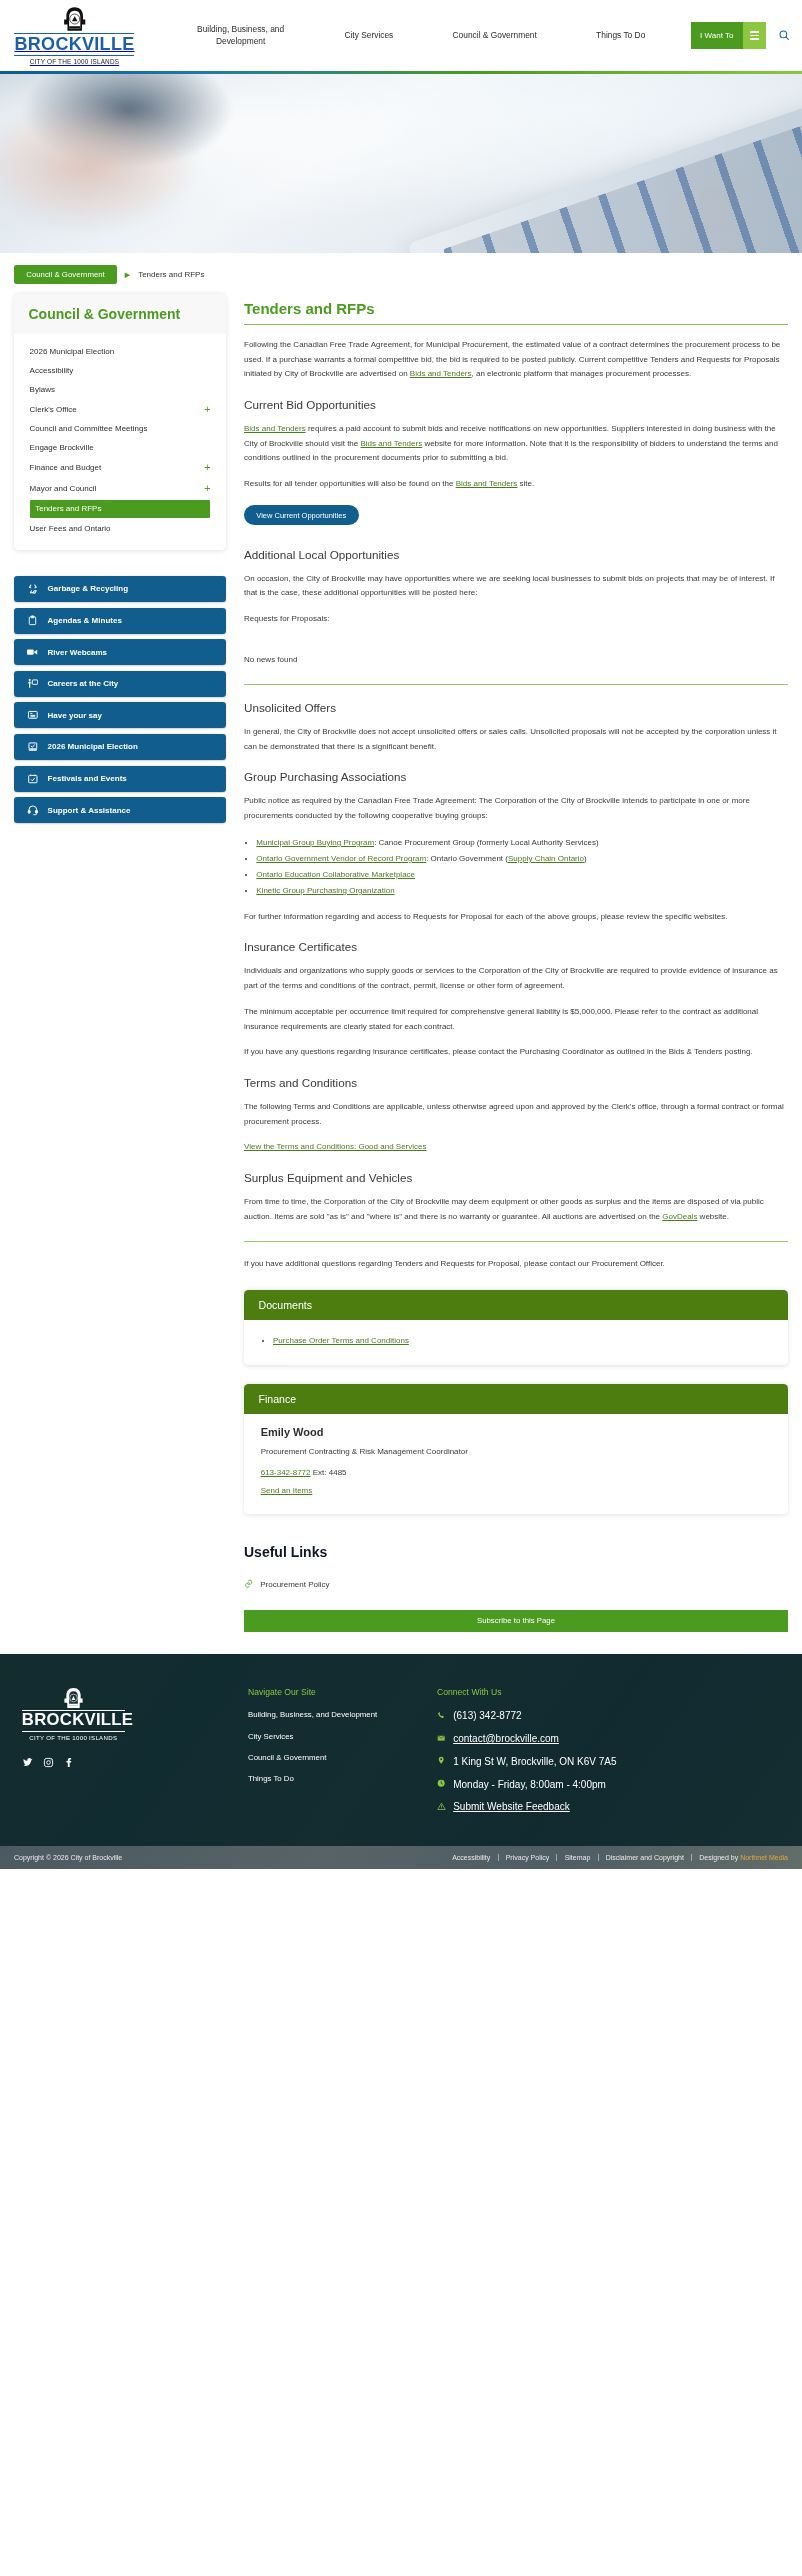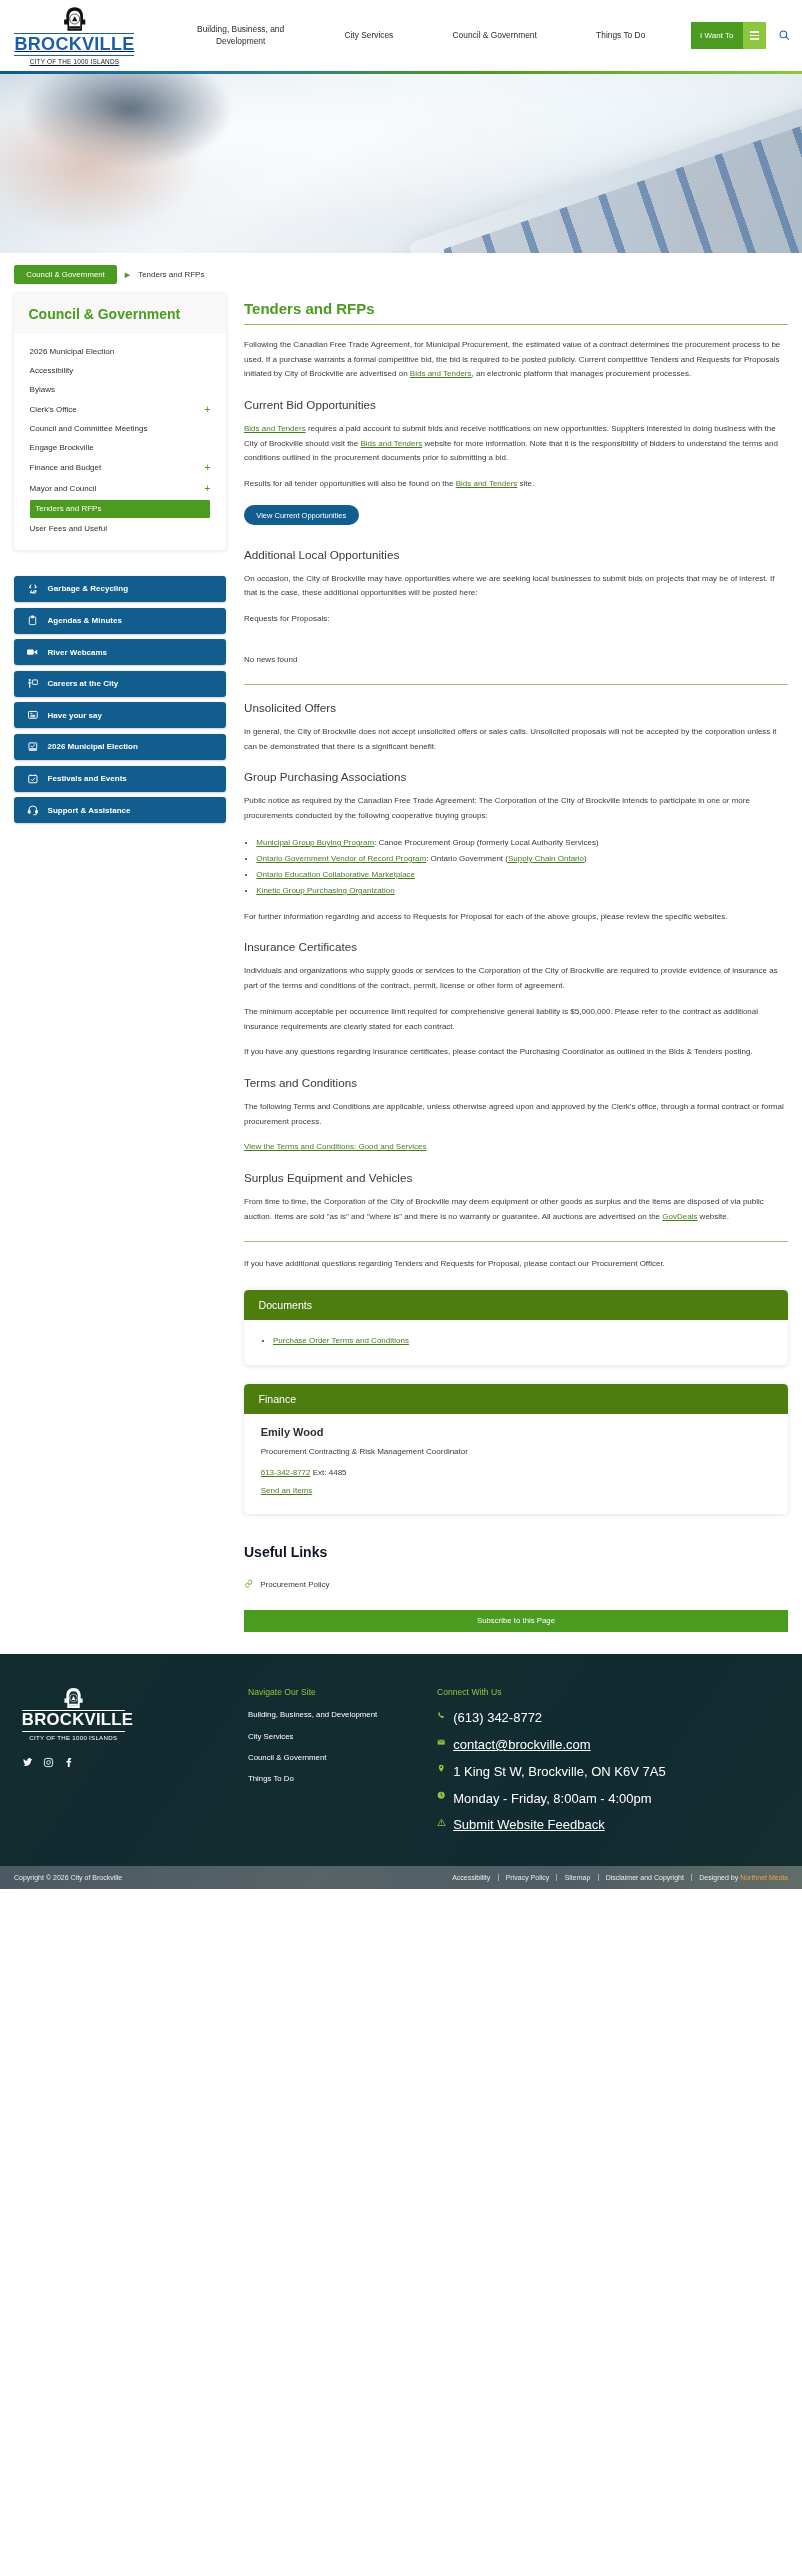--- a/index.html
+++ b/index.html
@@ -324,21 +324,21 @@
     padding: 1.1px 0 1.7px; text-align:center; line-height:1; margin-top:1.1px;
   }
   .f-logo-tag { font-size: 6.1px; letter-spacing:0.3px; text-align:center; margin-top:2.2px; }
   .f-logo-box { width: 103px; }
   .f-social { display:flex; gap: 7.8px; margin-top: 15.6px; }
   .f-social a { width:12.3px; height:12.3px; display:flex; align-items:center; justify-content:center; }
   .f-col-title { color:#8dc63f; font-size: 8.6px; margin-bottom: 13.4px; }
   .f-nav { width: 167px; }
   .f-nav a { display:block; color:#fff; font-size:7.8px; text-decoration:none; margin-bottom: 12.3px; }
   .f-connect { flex: 1; }
-  .f-line { display:flex; align-items:flex-start; gap: 7.2px; margin-bottom: 11.7px; font-size: 13px; text-align: center; }
+  .f-line { display:flex; align-items:flex-start; gap: 7.2px; margin-bottom: 11.7px; font-size: 10px; text-align: center; }
   .f-line .ico { width:9px; flex:0 0 9px; display:flex; justify-content:center; padding-top:0.6px; }
   .f-line a { color:#fff; }
   .f-line span.txt { color:#fff; }
   .copy-bar {
     background: rgba(255,255,255,.10);
     color:#eaeaea;
     font-size: 7px;
     padding: 7.8px 14px;
     display:flex; align-items:center; justify-content: space-between;
   }
@@ -434,21 +434,21 @@
           <span class="side-plus">+</span>
         </a>
         <a class="side-item" href="#">
           <span>Mayor and Council</span>
           <span class="side-plus">+</span>
         </a>
         <a class="side-item active" href="#">
           <span>Tenders and RFPs</span>
         </a>
         <a class="side-item" href="#">
-          <span>User Fees and Useful</span>
+          <span>User Fees and Ontario</span>
         </a>
       </nav>
     </div>
 
     <div class="quick-links">
       <a class="quick-btn" href="#">
         <span class="quick-ico">
           <svg viewBox="0 0 24 24" width="11.7" height="11.7" fill="none" stroke="#fff" stroke-width="2.1" stroke-linecap="round" stroke-linejoin="round">
             <path d="M8 4l-3 5 3 1"></path>
               <path d="M16 4l3 5-3 1"></path>

